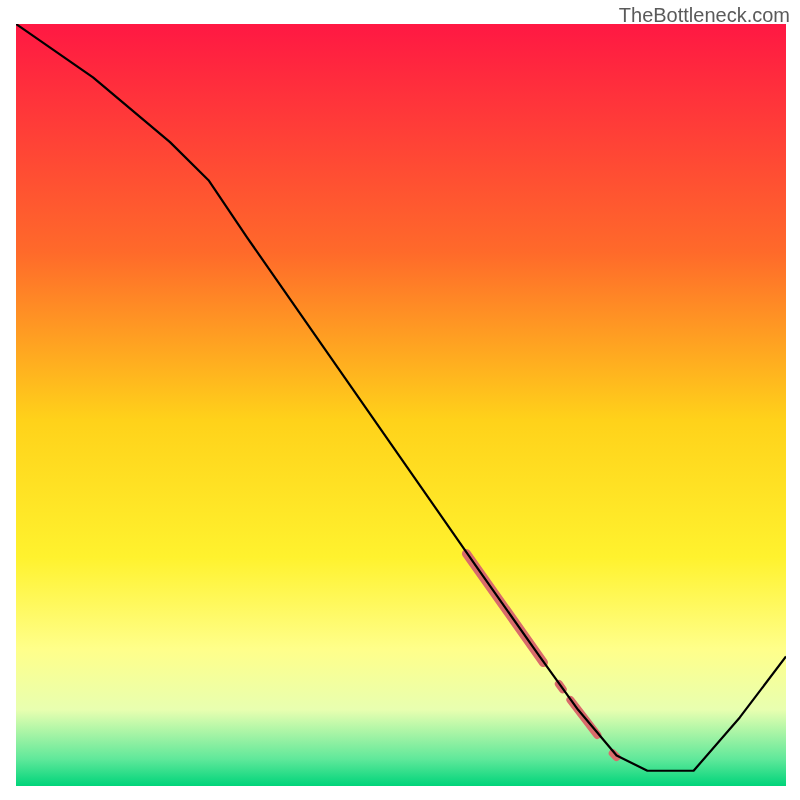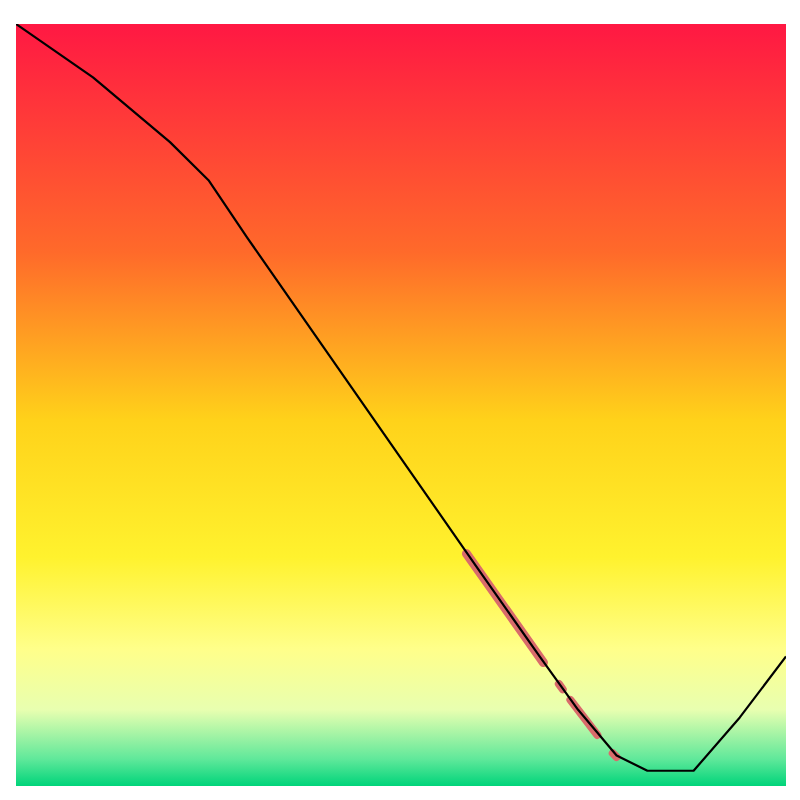--- a/index.html
+++ b/index.html
@@ -27,20 +27,21 @@
     z-index: 10;
   }
   svg {
     display: block;
   }
 </style>
 </head>
 <body>
 
 <div class="chart-container">
+  <div class="watermark">TheBottleneck.com</div>
   <svg id="chart-svg" width="800" height="800" viewBox="0 0 800 800">
     <defs>
       <linearGradient id="bg-grad" x1="0" y1="0" x2="0" y2="1">
           <stop offset="0.00%" stop-color="#ff1843"></stop>
           <stop offset="30.00%" stop-color="#ff6a2a"></stop>
           <stop offset="52.00%" stop-color="#ffd21a"></stop>
           <stop offset="70.00%" stop-color="#fff22e"></stop>
           <stop offset="82.00%" stop-color="#ffff8a"></stop>
           <stop offset="90.00%" stop-color="#e8ffb0"></stop>
           <stop offset="96.50%" stop-color="#5fe89a"></stop>

